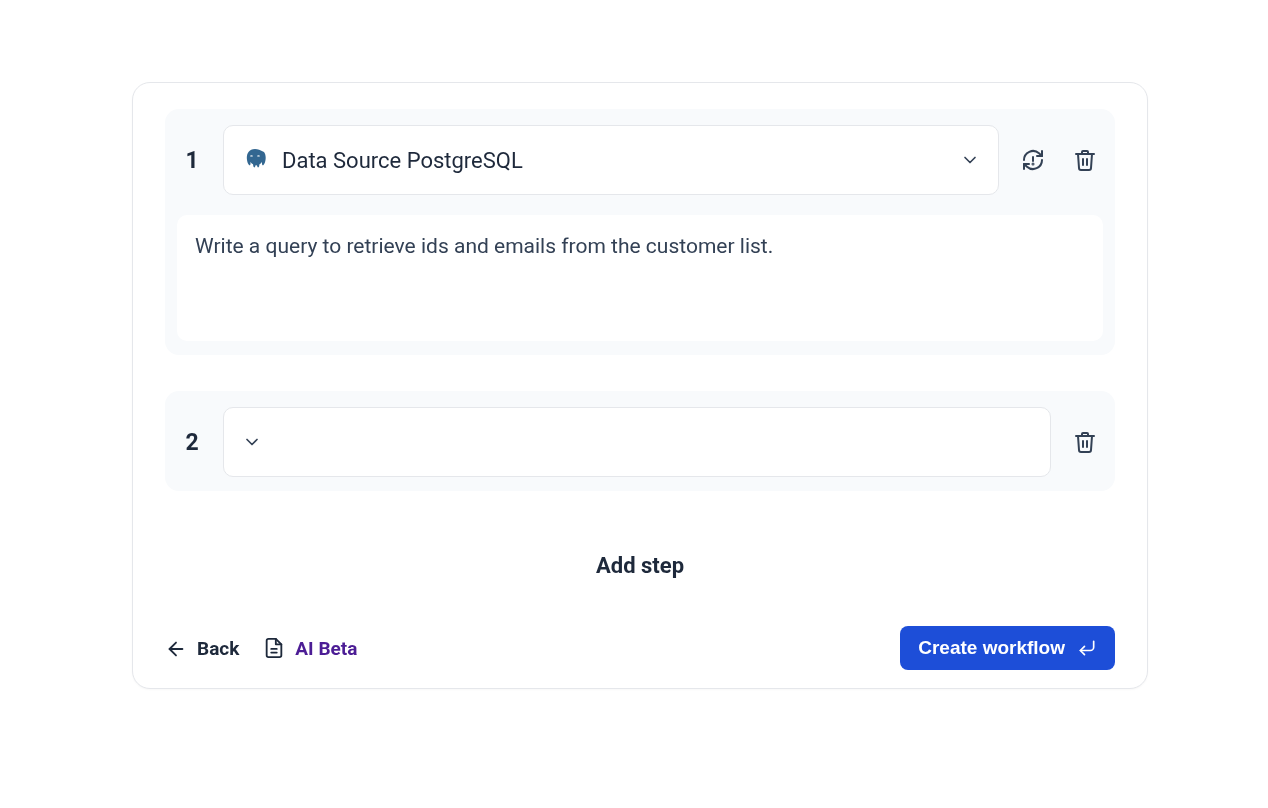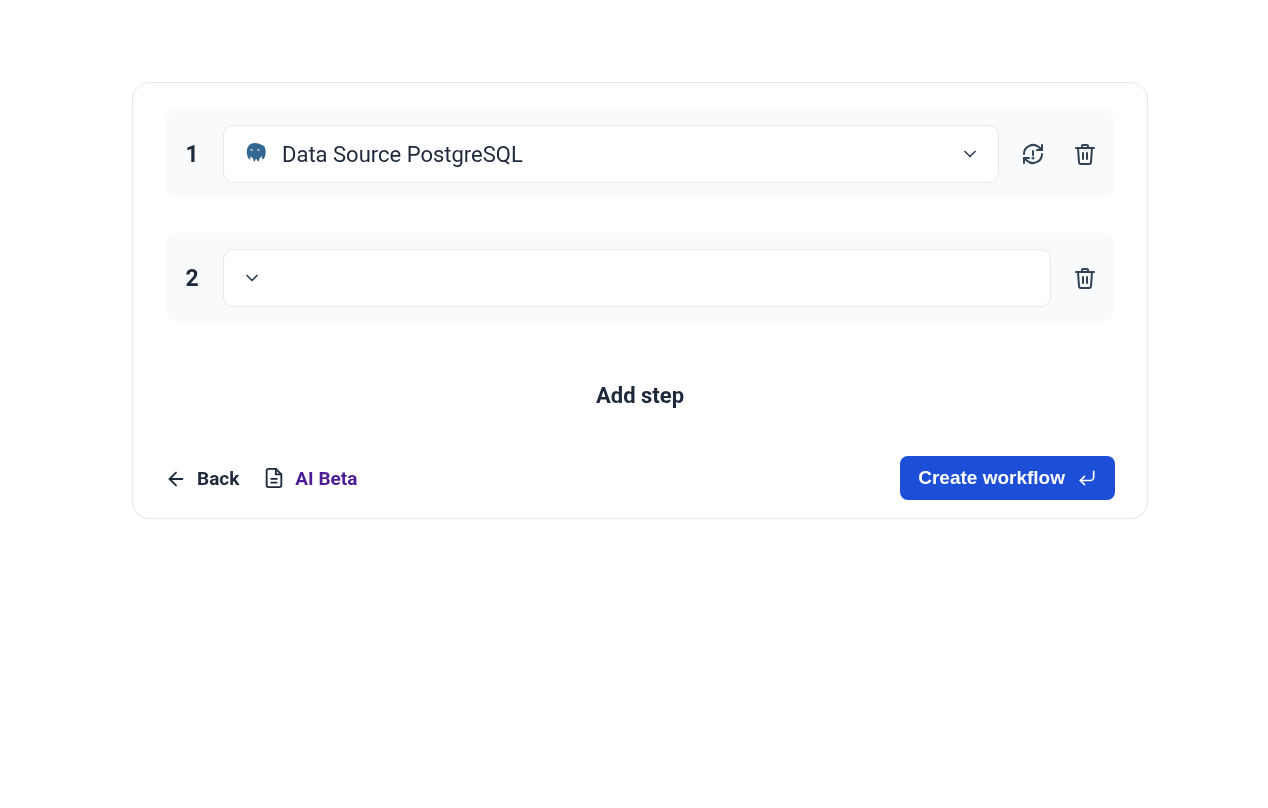--- a/index.html
+++ b/index.html
@@ -38,21 +38,21 @@
     font-weight: 700;
     color: #1e293b;
     width: 30px;
     text-align: center;
   }
   .select-box {
     flex: 1;
     background: #fff;
     border: 1px solid #e5e7eb;
     border-radius: 10px;
-    height: 58px;
+    height: 70px;
     display: flex;
     align-items: center;
     padding: 0 18px;
     gap: 14px;
     cursor: pointer;
   }
   .select-box.placeholder .select-label { color: #475569; }
   .select-label {
     font-size: 22px;
     color: #1e293b;
@@ -160,20 +160,21 @@
       <div class="icon-btn">
         <svg width="24" height="24" viewBox="0 0 24 24" fill="none" stroke="#334155" stroke-width="2" stroke-linecap="round" stroke-linejoin="round">
           <polyline points="3 6 5 6 21 6"></polyline>
           <path d="M19 6l-1 14a2 2 0 0 1-2 2H8a2 2 0 0 1-2-2L5 6"></path>
           <path d="M10 11v6"></path>
             <path d="M14 11v6"></path>
           <path d="M9 6V4a1 1 0 0 1 1-1h4a1 1 0 0 1 1 1v2"></path>
         </svg>
       </div>
     </div>
+    <div class="step-body">Write a query to retrieve ids and emails from the customer list.</div>
   </div>
 
   <div class="step">
     <div class="step-header">
       <div class="step-number">2</div>
       <div class="select-box placeholder">
         <span>
           <svg width="20" height="20" viewBox="0 0 24 24" fill="none" stroke="#334155" stroke-width="2" stroke-linecap="round" stroke-linejoin="round">
               <polyline points="6 9 12 15 18 9"></polyline>
             </svg>

